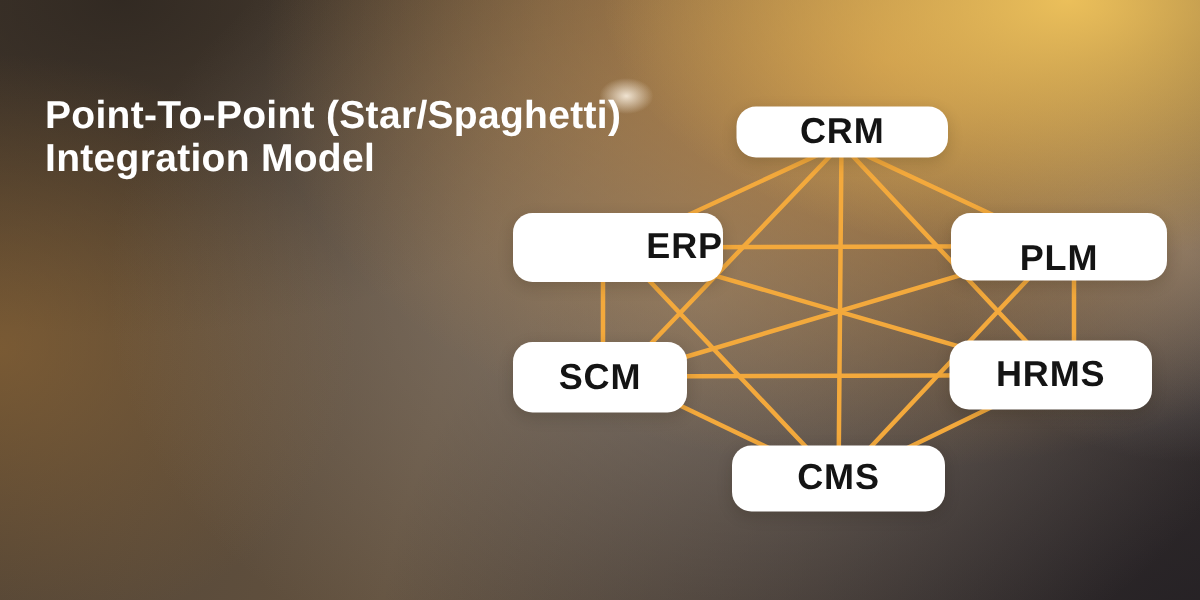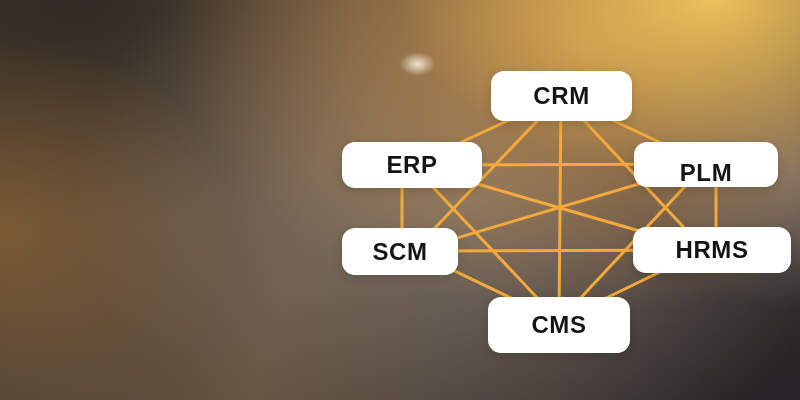--- a/index.html
+++ b/index.html
@@ -29,53 +29,57 @@
   }
   .node span{
     color:#141414;font-size:24px;font-weight:700;letter-spacing:0.6px;
   }
 </style>
 </head>
 <body>
 
 <div class="stage">
 
+  <div class="title">
+    <div>Point-To-Point (Star/Spaghetti)</div>
+    <div>Integration Model</div>
+  </div>
 
   <svg class="edges" id="edges-svg" viewBox="0 0 800 400">
       <line x1="561" y1="96" x2="412" y2="165" stroke="#F3A93C" stroke-width="3" stroke-linecap="round"></line>
       <line x1="561" y1="96" x2="706" y2="164" stroke="#F3A93C" stroke-width="3" stroke-linecap="round"></line>
       <line x1="561" y1="96" x2="413" y2="251" stroke="#F3A93C" stroke-width="3" stroke-linecap="round"></line>
       <line x1="561" y1="96" x2="705" y2="250" stroke="#F3A93C" stroke-width="3" stroke-linecap="round"></line>
       <line x1="561" y1="96" x2="559" y2="321" stroke="#F3A93C" stroke-width="3" stroke-linecap="round"></line>
       <line x1="412" y1="165" x2="706" y2="164" stroke="#F3A93C" stroke-width="3" stroke-linecap="round"></line>
       <line x1="402" y1="165" x2="402" y2="251" stroke="#F3A93C" stroke-width="3" stroke-linecap="round"></line>
       <line x1="412" y1="165" x2="705" y2="250" stroke="#F3A93C" stroke-width="3" stroke-linecap="round"></line>
       <line x1="412" y1="165" x2="559" y2="321" stroke="#F3A93C" stroke-width="3" stroke-linecap="round"></line>
       <line x1="706" y1="164" x2="413" y2="251" stroke="#F3A93C" stroke-width="3" stroke-linecap="round"></line>
       <line x1="716" y1="164" x2="716" y2="250" stroke="#F3A93C" stroke-width="3" stroke-linecap="round"></line>
       <line x1="706" y1="164" x2="559" y2="321" stroke="#F3A93C" stroke-width="3" stroke-linecap="round"></line>
       <line x1="413" y1="251" x2="705" y2="250" stroke="#F3A93C" stroke-width="3" stroke-linecap="round"></line>
       <line x1="413" y1="251" x2="559" y2="321" stroke="#F3A93C" stroke-width="3" stroke-linecap="round"></line>
       <line x1="705" y1="250" x2="559" y2="321" stroke="#F3A93C" stroke-width="3" stroke-linecap="round"></line>
     </svg>
 
   <div id="nodes-layer">
-      <div class="node" style="left: 491px; top: 71px; width: 141px; height: 50px;">
+      <div class="node" style="left: 491px; top: 71px; width: 141px; height: 34px;">
         <span>CRM</span>
       </div>
-      <div class="node" style="left: 342px; top: 142px; width: 140px; height: 46px;">
+      <div class="node" style="left: 342px; top: 142px; width: 140px; height: 46px; justify-content: flex-end;">
         <span>ERP</span>
       </div>
       <div class="node" style="left: 634px; top: 142px; width: 144px; height: 45px; align-items: flex-end;">
         <span>PLM</span>
       </div>
       <div class="node" style="left: 342px; top: 228px; width: 116px; height: 47px;">
         <span>SCM</span>
       </div>
-      <div class="node" style="left: 633px; top: 227px; width: 158px; height: 46px;">
+      <div class="node" style="left: 633px; top: 227px; width: 135px; height: 46px;">
         <span>HRMS</span>
       </div>
-      <div class="node" style="left: 488px; top: 297px; width: 142px; height: 56px;">
+      <div class="node" style="left: 488px; top: 297px; width: 142px; height: 44px;">
         <span>CMS</span>
       </div>
     </div>
 
 </div>
 
 </body></html>

